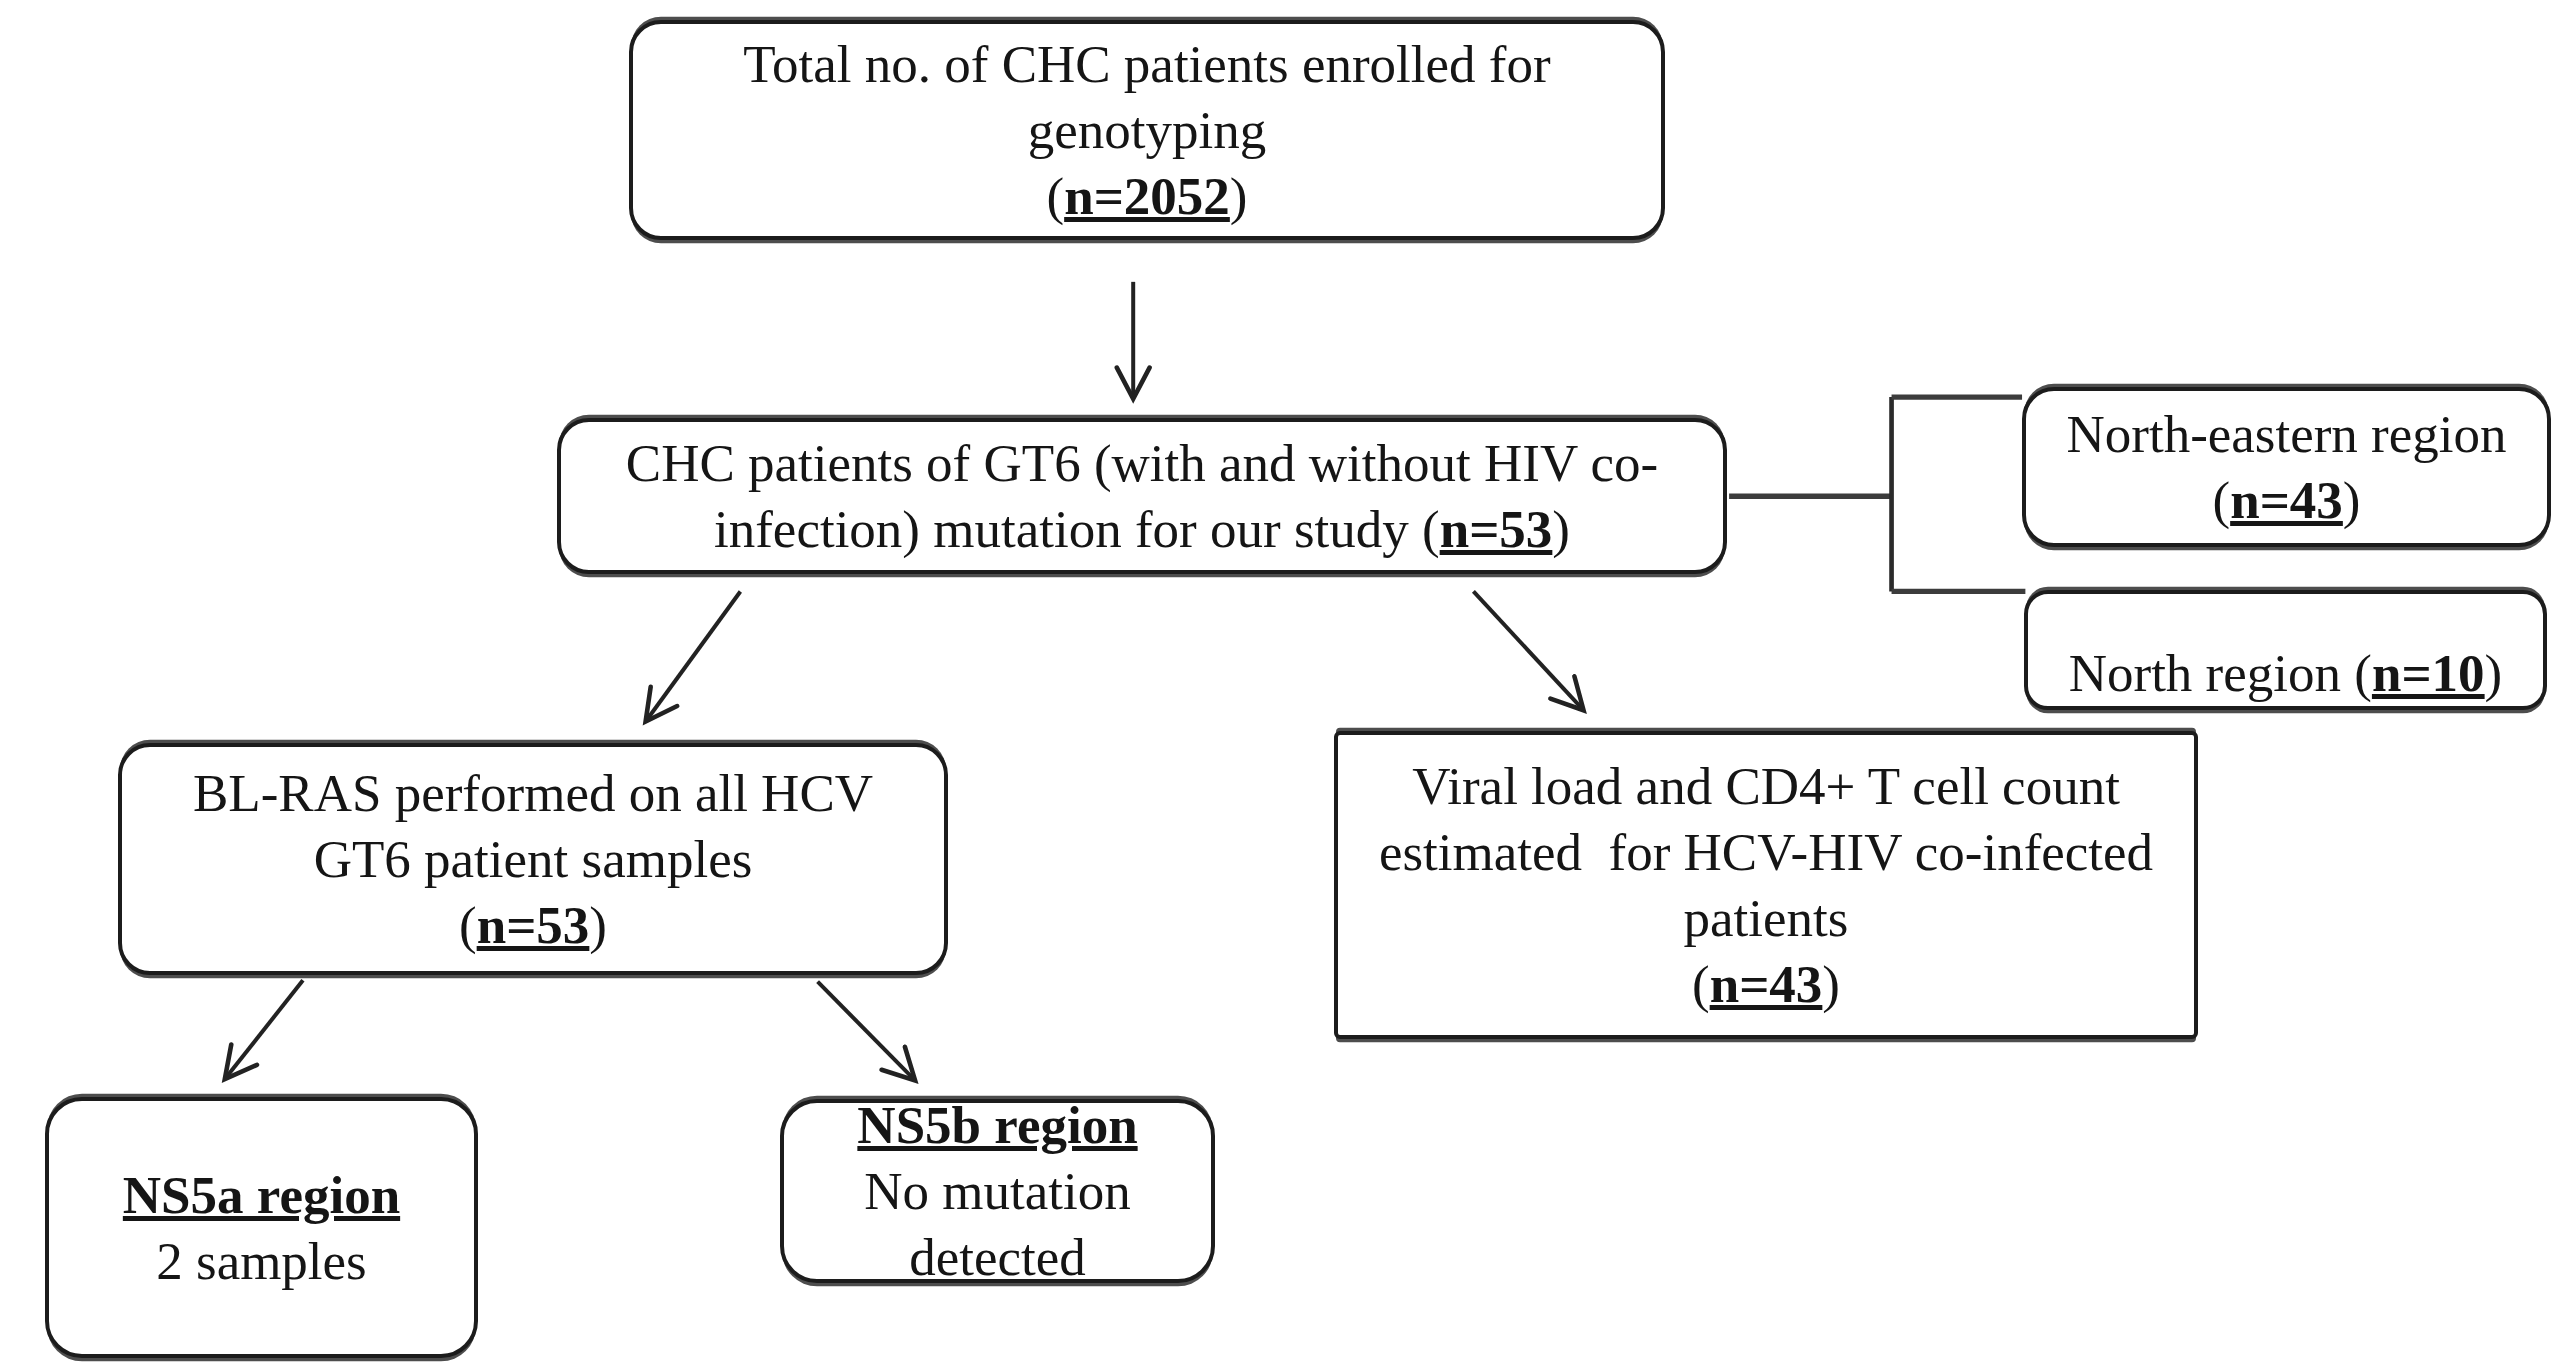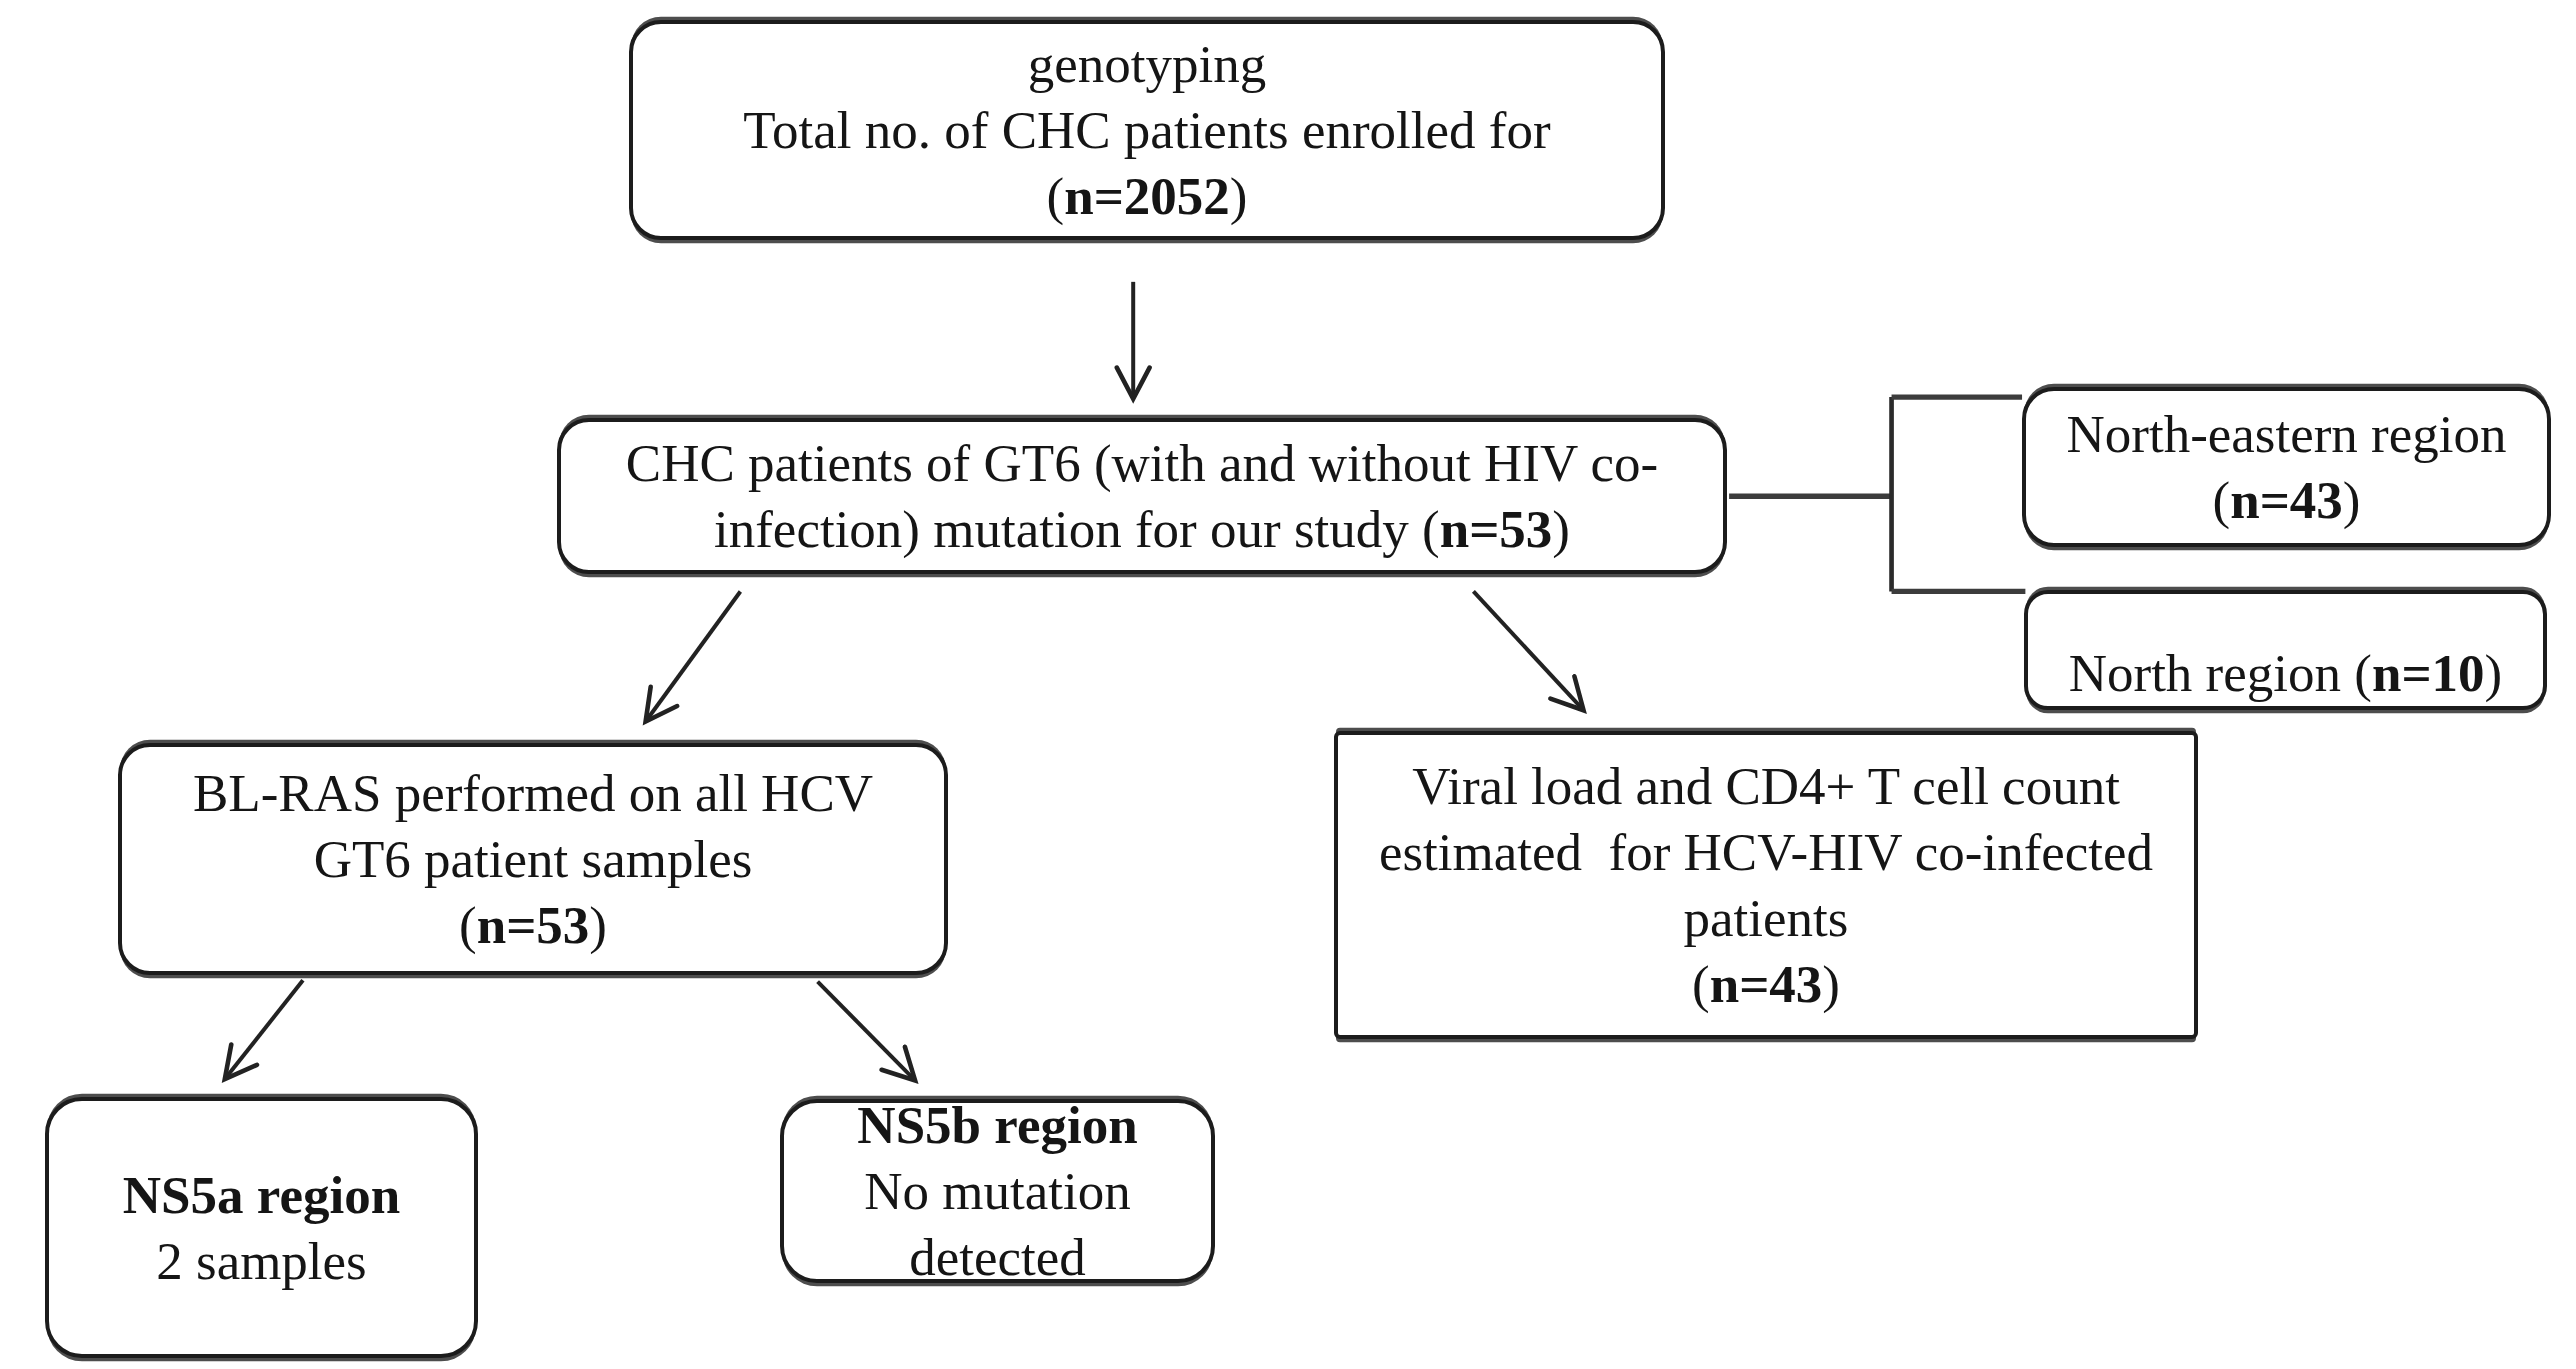--- a/index.html
+++ b/index.html
@@ -17,21 +17,21 @@
     box-sizing:border-box;
     background:#ffffff;
     border:4px solid #1c1c1c;
     border-radius:32px;
     box-shadow:0 -5.3px 0 -2px #4d4d4d, 0 5.3px 0 -2px #4d4d4d;
     display:flex;flex-direction:column;justify-content:center;align-items:center;
     text-align:center;
     font-size:53px;line-height:66px;
   }
   .node .line{white-space:pre;}
-  .node b{font-weight:bold;}
+  .node b{font-weight:bold;text-decoration:underline;}
   
   #node-total        {left:629px;  top:20px;   width:1036px; height:220px;}
   #node-gt6          {left:557px;  top:418px;  width:1170px; height:156px;}
   #node-northeastern {left:2022px; top:356px;  width:529px;  height:160px;margin-top:31px;}
   #node-north        {left:2024px; top:590px;  width:523px;  height:120px; border-radius:24px;justify-content:flex-end;}
   #node-blras        {left:118px;  top:743px; width:830px; height:232px;}
   #node-viral        {left:1334px; top:731px; width:864px; height:308px;border-radius:6px;}
   #node-ns5a         {left:45px;   top:1097px; width:433px;  height:261px; border-radius:37px;}
   #node-ns5b         {left:780px; top:1099px; width:435px;  height:184px; border-radius:37px;}
 </style>
@@ -57,22 +57,22 @@
 
     <line x1="1228" y1="1474" x2="1374" y2="1622" stroke="#222222" stroke-width="6" marker-end="url(#ah)"></line>
 
     <line x1="2597" y1="745" x2="2841" y2="745" stroke="#3c3c3c" stroke-width="8"></line>
     <line x1="2841" y1="596" x2="2841" y2="888" stroke="#2a2a2a" stroke-width="7"></line>
     <line x1="2841" y1="596" x2="3037" y2="596" stroke="#3c3c3c" stroke-width="8"></line>
     <line x1="2841" y1="888" x2="3042" y2="888" stroke="#3c3c3c" stroke-width="8"></line>
   </svg>
 
   <div class="node" id="node-total">
+    <div class="line"><span>Total no. of CHC patients enrolled for</span><b></b><span></span></div>
     <div class="line"><span>genotyping</span><b></b><span></span></div>
-    <div class="line"><span>Total no. of CHC patients enrolled for</span><b></b><span></span></div>
     <div class="line"><span>(</span><b>n=2052</b><span>)</span></div>
   </div>
 
   <div class="node" id="node-gt6">
     <div class="line"><span>CHC patients of GT6 (with and without HIV co-</span><b></b><span></span></div>
     <div class="line"><span>infection) mutation for our study (</span><b>n=53</b><span>)</span></div>
   </div>
 
   <div class="node" id="node-northeastern">
     <div class="line"><span>North-eastern region</span><b></b><span></span></div>

